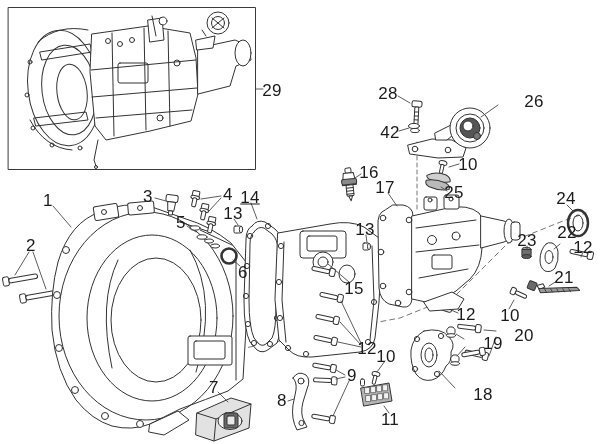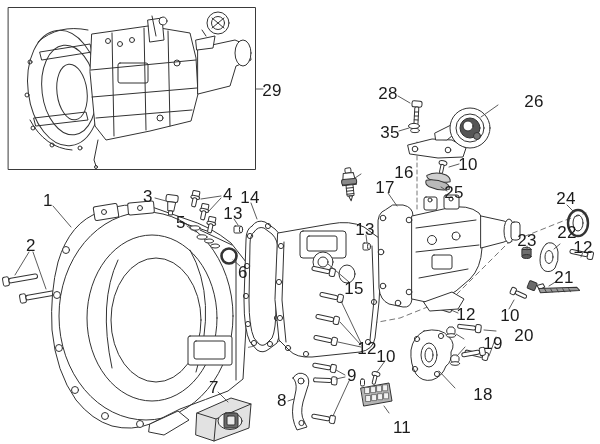--- a/index.html
+++ b/index.html
@@ -446,36 +446,36 @@
       <div class="callout" style="left: 148px; top: 196px;">3</div>
       <div class="callout" style="left: 228px; top: 194px;">4</div>
       <div class="callout" style="left: 181px; top: 222px;">5</div>
       <div class="callout" style="left: 243px; top: 272px;">6</div>
       <div class="callout" style="left: 214px; top: 387px;">7</div>
       <div class="callout" style="left: 282px; top: 400px;">8</div>
       <div class="callout" style="left: 352px; top: 375px;">9</div>
       <div class="callout" style="left: 468px; top: 164px;">10</div>
       <div class="callout" style="left: 510px; top: 315px;">10</div>
       <div class="callout" style="left: 386px; top: 356px;">10</div>
-      <div class="callout" style="left: 402px; top: 419px; margin-top: 8px;">11</div>
+      <div class="callout" style="left: 390px; top: 419px;">11</div>
       <div class="callout" style="left: 583px; top: 247px;">12</div>
       <div class="callout" style="left: 466px; top: 314px;">12</div>
       <div class="callout" style="left: 367px; top: 348px;">12</div>
       <div class="callout" style="left: 233px; top: 213px;">13</div>
       <div class="callout" style="left: 365px; top: 229px;">13</div>
-      <div class="callout" style="left: 250px; top: 197px;">14</div>
+      <div class="callout" style="left: 250px; top: 197px; text-decoration: underline;">14</div>
       <div class="callout" style="left: 354px; top: 288px;">15</div>
-      <div class="callout" style="left: 369px; top: 172px; margin-left: 35px;">16</div>
+      <div class="callout" style="left: 369px; top: 172px;">16</div>
       <div class="callout" style="left: 385px; top: 187px;">17</div>
       <div class="callout" style="left: 483px; top: 394px;">18</div>
       <div class="callout" style="left: 493px; top: 343px;">19</div>
       <div class="callout" style="left: 524px; top: 335px;">20</div>
       <div class="callout" style="left: 564px; top: 277px;">21</div>
       <div class="callout" style="left: 567px; top: 232px;">22</div>
       <div class="callout" style="left: 527px; top: 240px;">23</div>
       <div class="callout" style="left: 566px; top: 198px;">24</div>
       <div class="callout" style="left: 454px; top: 192px;">25</div>
       <div class="callout" style="left: 506px; top: 101px; margin-left: 28px;">26</div>
-      <div class="callout" style="left: 390px; top: 132px;">35</div>
+      <div class="callout" style="left: 390px; top: 132px;">42</div>
       <div class="callout" style="left: 388px; top: 93px;">28</div>
       <div class="callout" style="left: 272px; top: 90px;">29</div>
     </div>
 </div>
 
 </body></html>

